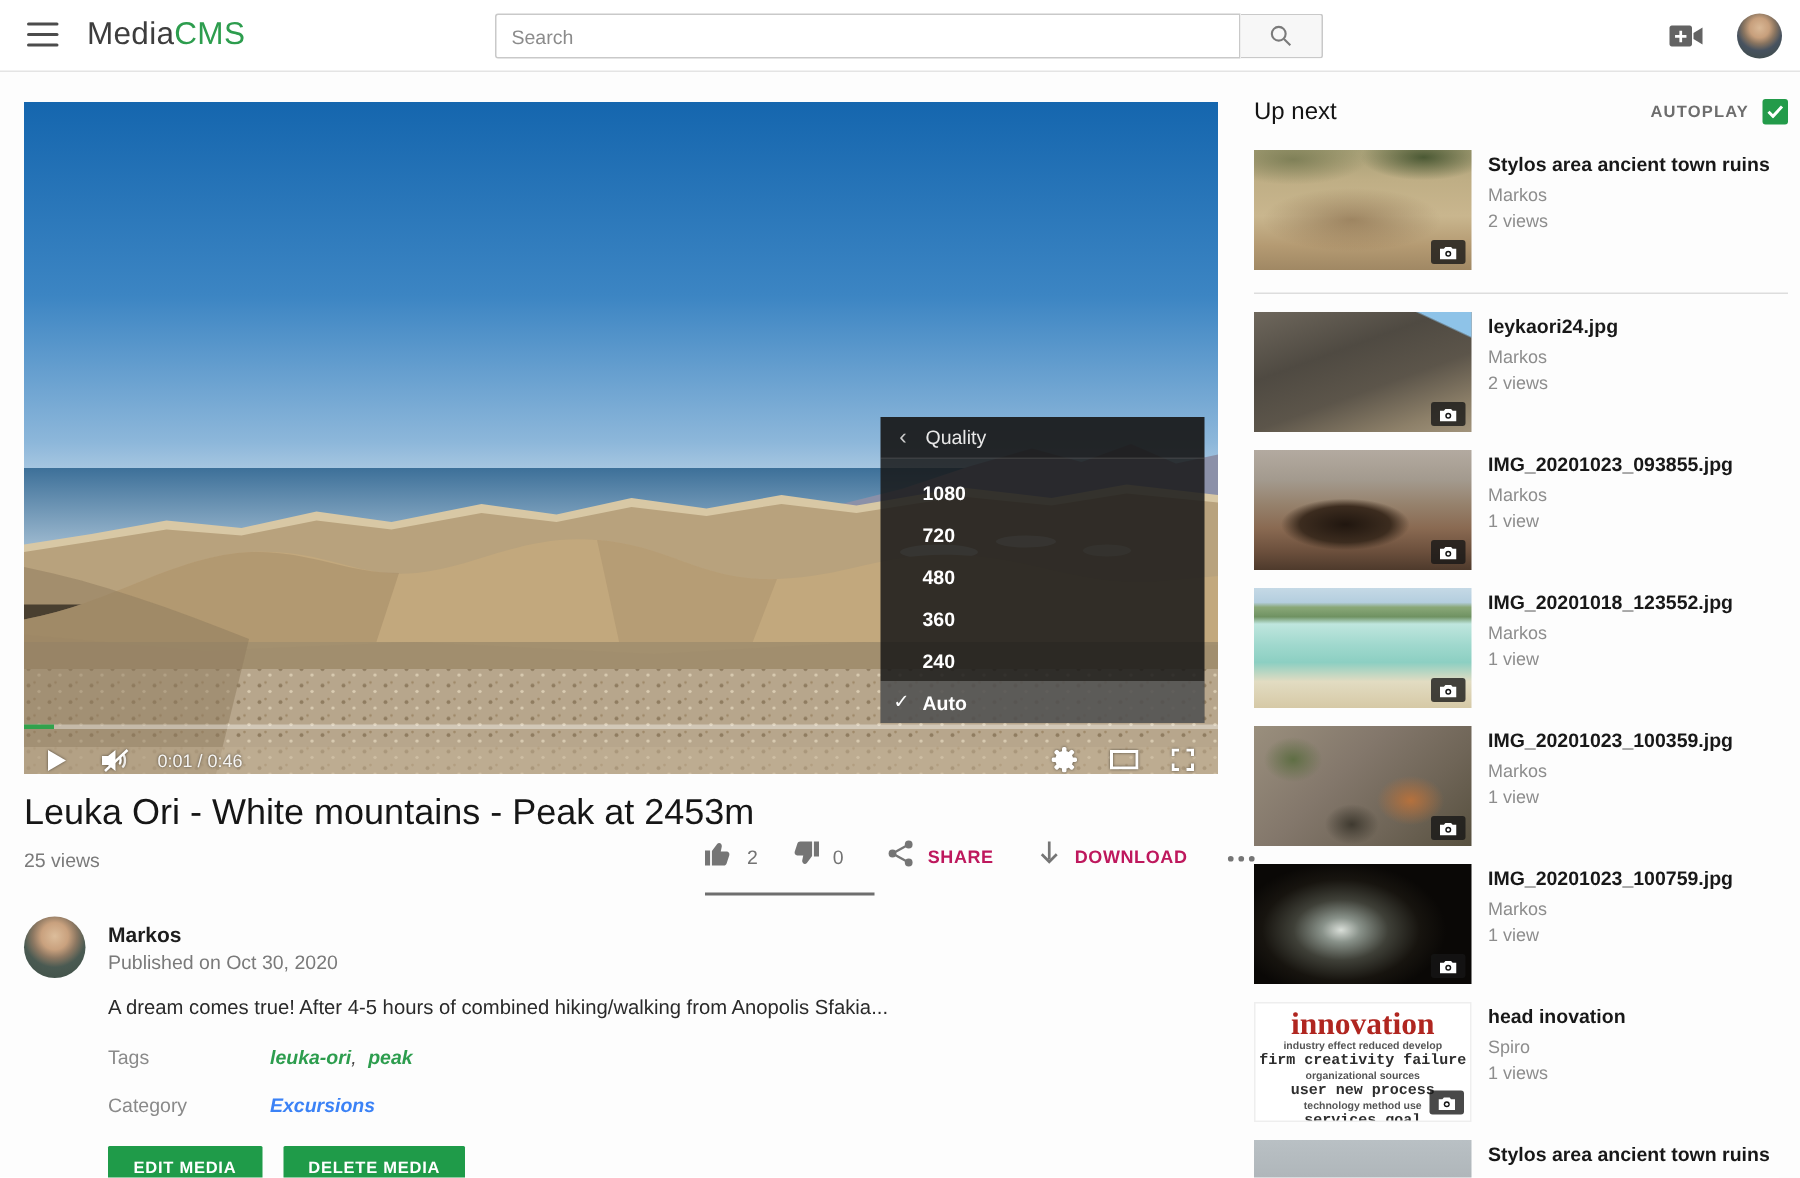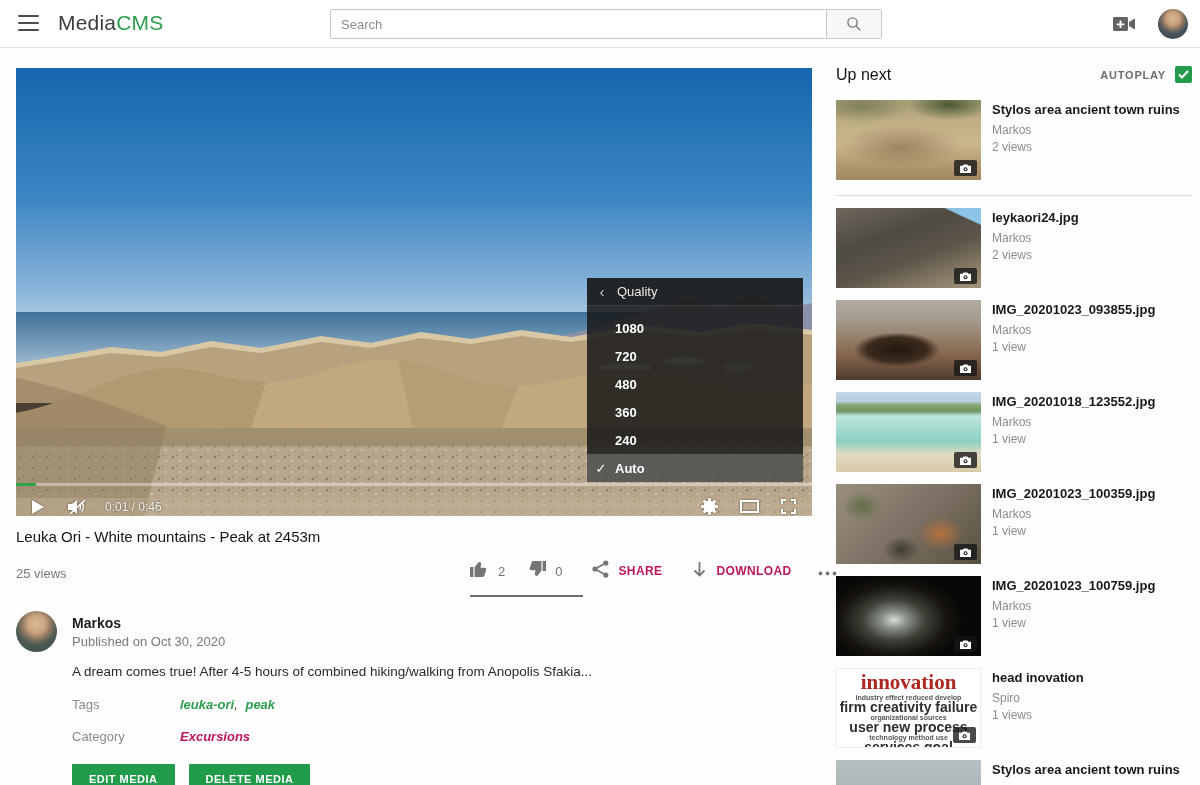--- a/index.html
+++ b/index.html
@@ -48,21 +48,21 @@
   .qmenu-header { height:28px; background:rgba(24,24,24,.92); color:#e8e8e8; display:flex; align-items:center;
     border-bottom:1px solid rgba(255,255,255,.12); cursor:pointer; }
   .qmenu-back { width:30px; text-align:center; font-size:15px; color:#ccc; }
   .qmenu-list { background:rgba(24,24,24,.85); padding:8px 0 0 0; }
   .qopt { height:28px; display:flex; align-items:center; padding-left:28px; color:#fff; font-weight:bold;
     cursor:pointer; }
   .qopt.selected { background:rgba(255,255,255,.22); padding-left:0; }
   .qopt.selected .qcheck { width:28px; text-align:center; font-weight:normal; }
 
   
-  .media-title { position:absolute; left:16px; top:528px; font-size:15px; color:#161616; }
+  .media-title { position:absolute; left:16px; top:528px; font-size:24px; color:#161616; }
   .media-views { position:absolute; left:16px; top:566px; font-size:13px; color:#7a7a7a; }
   .actions { position:absolute; left:470px; top:558px; width:340px; height:26px; display:flex;
     align-items:center; color:#757575; }
   .act { display:flex; align-items:center; cursor:pointer; }
   .act .cnt { font-size:13px; color:#737373; margin-left:9px; }
   .act-label { font-size:12px; font-weight:bold; letter-spacing:.4px; color:#be185d; margin-left:9px; }
   .a-dislike { margin-left:22px; }
   .a-share { margin-left:30px; }
   .a-download { margin-left:30px; }
   .a-more { margin-left:26px; }
@@ -70,21 +70,21 @@
 
   .author-avatar { position:absolute; left:16px; top:611px; width:41px; height:41px; border-radius:50%;
     background:radial-gradient(circle at 50% 32%, #dcbd9b 0%, #c9a17e 26%, #8d7862 42%, #4a5a52 60%, #3f4f46 100%); }
   .author-name { position:absolute; left:72px; top:615px; font-size:14px; font-weight:bold; color:#1d1d1d; }
   .published { position:absolute; left:72px; top:634px; font-size:13px; color:#7a7a7a; }
   .description { position:absolute; left:72px; top:664px; font-size:13.5px; color:#2a2a2a; width:700px; }
   .row-label { position:absolute; left:72px; font-size:13px; color:#8a8a8a; }
   .row-value { position:absolute; left:180px; font-size:13px; font-weight:bold;font-style:italic; }
   .tag-link { color:#2d9d4e; text-decoration:none; cursor:pointer; }
   .tag-sep { color:#444; font-weight:normal; }
-  .cat-link { color:#be185d; cursor:pointer; }
+  .cat-link { color:#3b82f6; cursor:pointer; }
   .media-buttons { position:absolute; left:72px; top:764px; display:flex; gap:14px; }
   .btn-green { background:#1f9b49; color:#fff; border:none; font-size:11px; font-weight:bold;
     letter-spacing:.5px; padding:9px 17px 10px; cursor:pointer; font-family:inherit; border-radius:1px; }
 
   
   .sidebar { position:absolute; left:836px; top:66px; width:356px; }
   .sb-head { display:flex; align-items:flex-start; justify-content:space-between; height:22px; }
   .upnext { font-size:16px; color:#141414; }
   .autoplay { display:flex; align-items:center; gap:9px; }
   .autoplay-label { font-size:11px; font-weight:bold; letter-spacing:.8px; color:#6d6d6d; }
@@ -117,21 +117,21 @@
   .t5 { background:
     radial-gradient(26px 20px at 18% 28%, #5f6e44, rgba(95,110,68,0) 75%),
     radial-gradient(30px 22px at 72% 62%, #b5713d, rgba(181,113,61,0) 75%),
     radial-gradient(24px 18px at 45% 82%, #3f3a30, rgba(63,58,48,0) 75%),
     linear-gradient(135deg,#9a8f7d 0%,#83776b 40%,#6f6557 70%,#57503f 100%); }
   .t6 { background:radial-gradient(70px 45px at 40% 55%, #d9ded8 0%, #89928a 18%, #3f4038 45%, #17140f 75%, #0a0806 100%); }
   .t7 { background:#fff; border:1px solid #eee; overflow:hidden; text-align:center; color:#4a4a4a; }
   .wc-main { font-family:"Liberation Serif","DejaVu Serif",serif; font-weight:bold; color:#b02620;
     font-size:21px; line-height:22px; margin-top:2px; }
   .wc-row { font-size:7px; line-height:9px; font-weight:bold; color:#555; }
-  .wc-row.big { font-size:14px; line-height:11px; color:#2e2e2e; }
+  .wc-row.big { font-size:10px; line-height:11px; color:#2e2e2e;font-family:Liberation Mono, monospace; }
   .t8 { background:linear-gradient(180deg,#b9c0c4 0%,#a6adb1 60%,#959ca0 100%); }
 </style>
 </head>
 <body>
 
 <div class="page">
 
   <div class="header">
     <div class="hamburger">
       <span></span>

